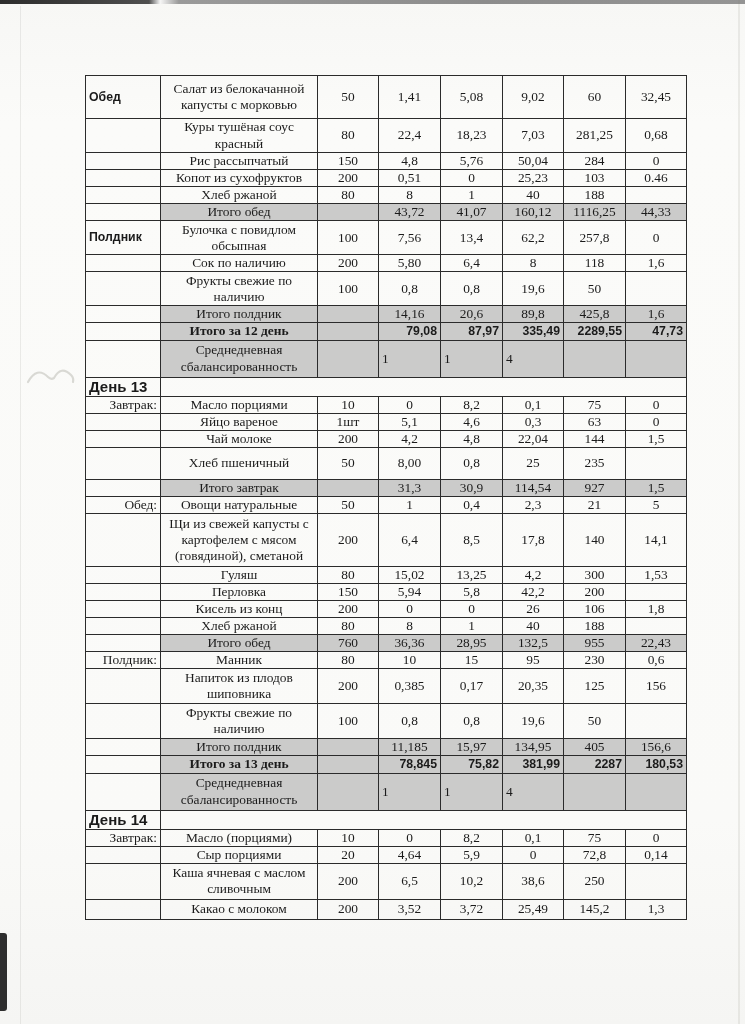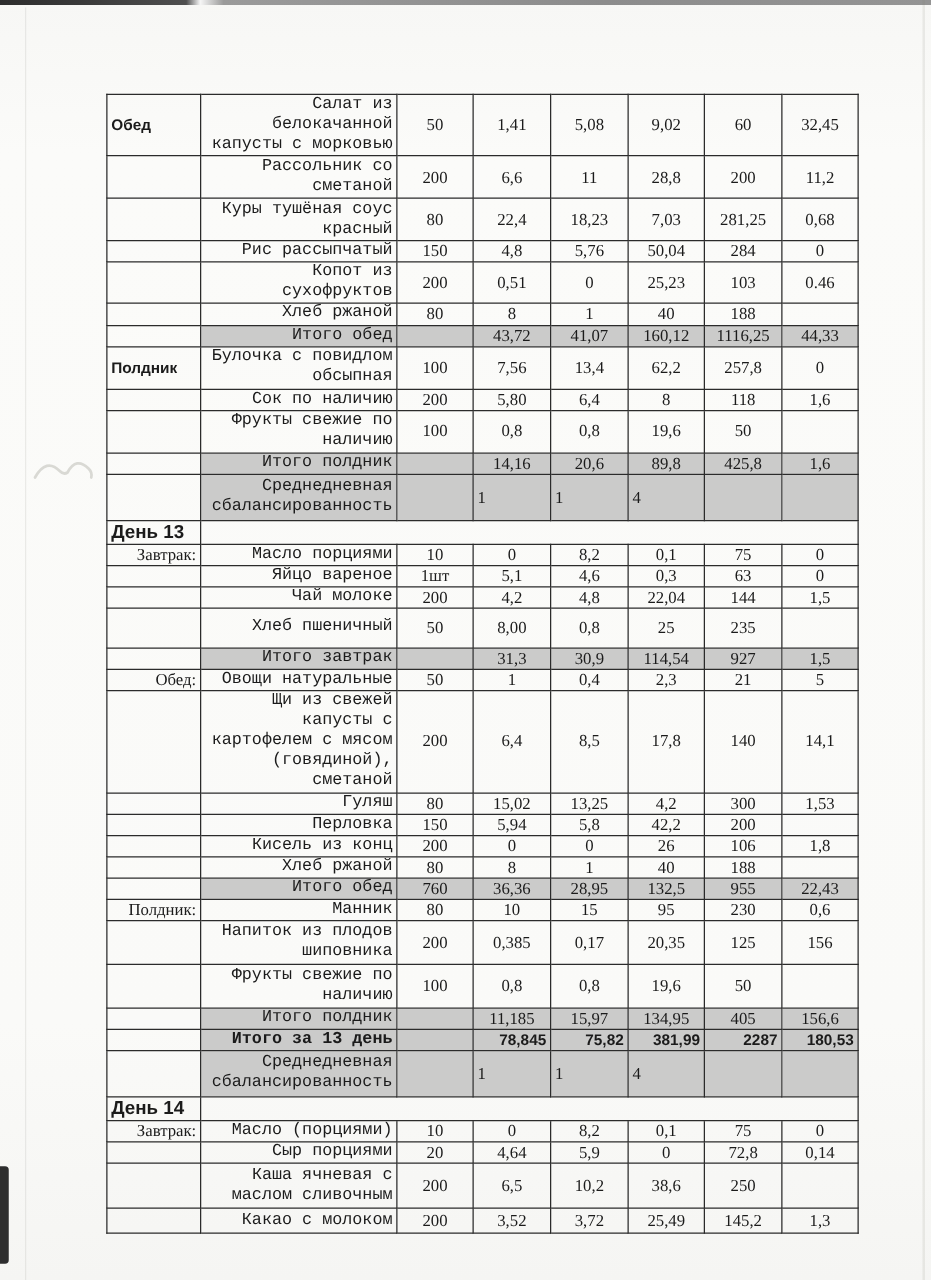--- a/index.html
+++ b/index.html
@@ -28,21 +28,21 @@
   }
   table.menu td{
     border:1.5px solid #2b2b2b;
     padding:0 3px;vertical-align:middle;line-height:1.2;overflow:hidden;
   }
   td.shade{background:#cbcbca;}
   td.cat{text-align:left;margin-left:36px;}
   td.cat-sans{font-family:"Liberation Sans", sans-serif;font-size:12.3px;font-weight:600;vertical-align:bottom;padding-bottom:3px;}
   td.cat-serif{text-align:right;padding-right:5px;}
   td.day-label{font-family:"Liberation Sans", sans-serif;font-size:15px;font-weight:600;}
-  td.dish{text-align:right;padding-left:3px;font-family:Liberation Mono, monospace;}
+  td.dish{text-align:center;padding-left:3px;}
   td.num{text-align:center;}
   td.sans-num{font-family:"Liberation Sans", sans-serif;font-size:12.3px;font-weight:600;text-align:right;padding-right:3px;}
   td.left-num{text-align:left;padding-left:3px;}
   td.mid-left{text-align:left;padding-left:20px;}
   td.vb{vertical-align:bottom;padding-bottom:2px;}
   td.bold{font-weight:bold;}
 </style>
 </head>
 <body>
 
@@ -73,30 +73,20 @@
           <td class="dish">Салат из белокачанной капусты с морковью</td>
           <td class="num">50</td>
           <td class="num">1,41</td>
           <td class="num">5,08</td>
           <td class="num">9,02</td>
           <td class="num">60</td>
           <td class="num">32,45</td>
         </tr>
         <tr style="height: 34px;">
           <td class="cat"></td>
-          <td class="dish vb">Рассольник со сметаной</td>
-          <td class="num vb">200</td>
-          <td class="num vb">6,6</td>
-          <td class="num vb">11</td>
-          <td class="num vb">28,8</td>
-          <td class="num vb">200</td>
-          <td class="num vb">11,2</td>
-        </tr>
-        <tr style="height: 34px;">
-          <td class="cat"></td>
           <td class="dish vb">Куры тушёная соус красный</td>
           <td class="num vb">80</td>
           <td class="num vb">22,4</td>
           <td class="num vb">18,23</td>
           <td class="num vb">7,03</td>
           <td class="num vb">281,25</td>
           <td class="num vb">0,68</td>
         </tr>
         <tr style="height: 17px;">
           <td class="cat"></td>
@@ -171,20 +161,30 @@
         <tr style="height: 17px;">
           <td class="cat"></td>
           <td class="dish shade">Итого полдник</td>
           <td class="num shade"></td>
           <td class="num shade">14,16</td>
           <td class="num shade">20,6</td>
           <td class="num shade">89,8</td>
           <td class="num shade">425,8</td>
           <td class="num shade">1,6</td>
         </tr>
+        <tr style="height: 17px;">
+          <td class="cat"></td>
+          <td class="dish shade bold">Итого за 12 день</td>
+          <td class="num shade"></td>
+          <td class="sans-num shade">79,08</td>
+          <td class="sans-num shade">87,97</td>
+          <td class="sans-num shade">335,49</td>
+          <td class="sans-num shade">2289,55</td>
+          <td class="sans-num shade">47,73</td>
+        </tr>
         <tr style="height: 37px;">
           <td class="cat"></td>
           <td class="dish shade vb">Среднедневная сбалансированность</td>
           <td class="num shade vb"></td>
           <td class="mid-left vb shade">1</td>
           <td class="mid-left vb shade">1</td>
           <td class="mid-left vb shade">4</td>
           <td class="mid-left vb shade"></td>
           <td class="mid-left vb shade"></td>
         </tr>

